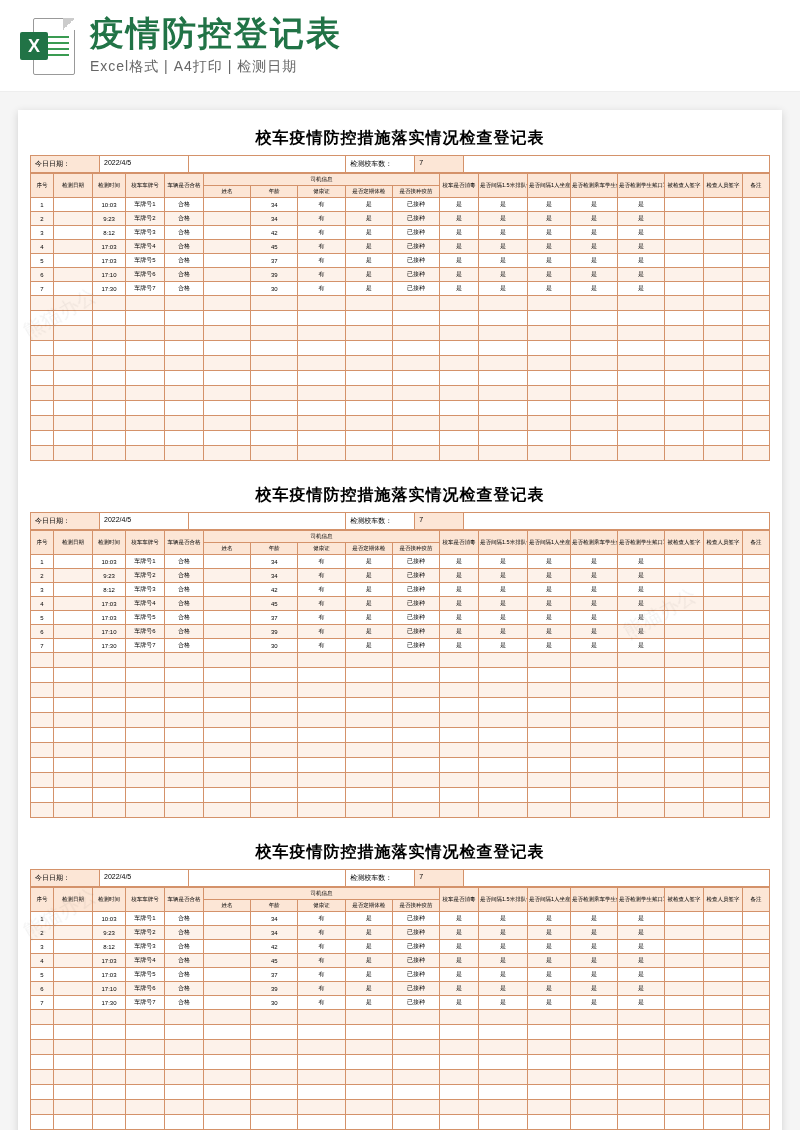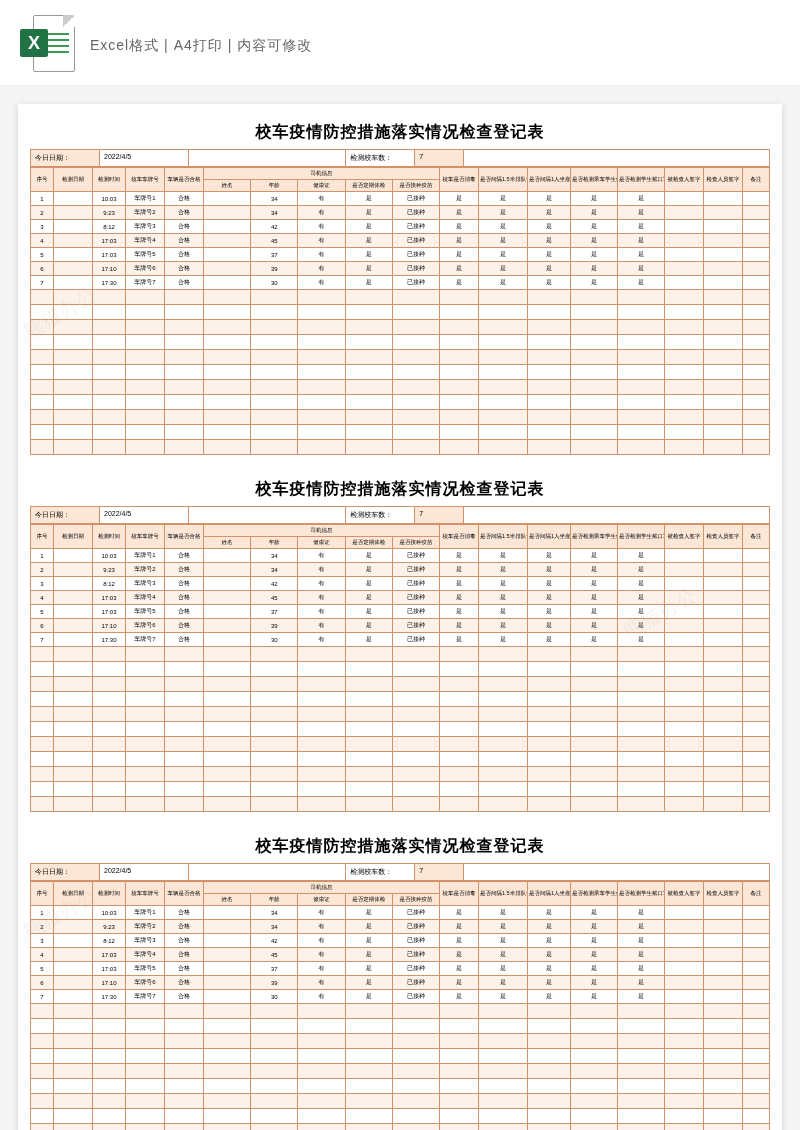--- a/index.html
+++ b/index.html
@@ -35,21 +35,22 @@
     <div class="fold"></div>
     <div class="lines">
         <div></div>
         <div></div>
         <div></div>
         <div></div>
       </div>
     <div class="badge">X</div>
   </div>
   <div class="hero-text">
-    <div class="hero-sub">Excel格式 | A4打印 | 内容可修改</div>
+    <div class="hero-title">疫情防控登记表</div>
+    <div class="hero-sub">Excel格式 | A4打印 | 检测日期</div>
   </div>
 </div>
 
 <div class="page">
   <div id="sheets">
       <div style="margin-bottom:18px">
         <div class="sheet-title">校车疫情防控措施落实情况检查登记表</div>
         <div class="meta-row">
       <div style="width:60px">今日日期：</div>
       <div style="width:80px">2022/4/5</div>

